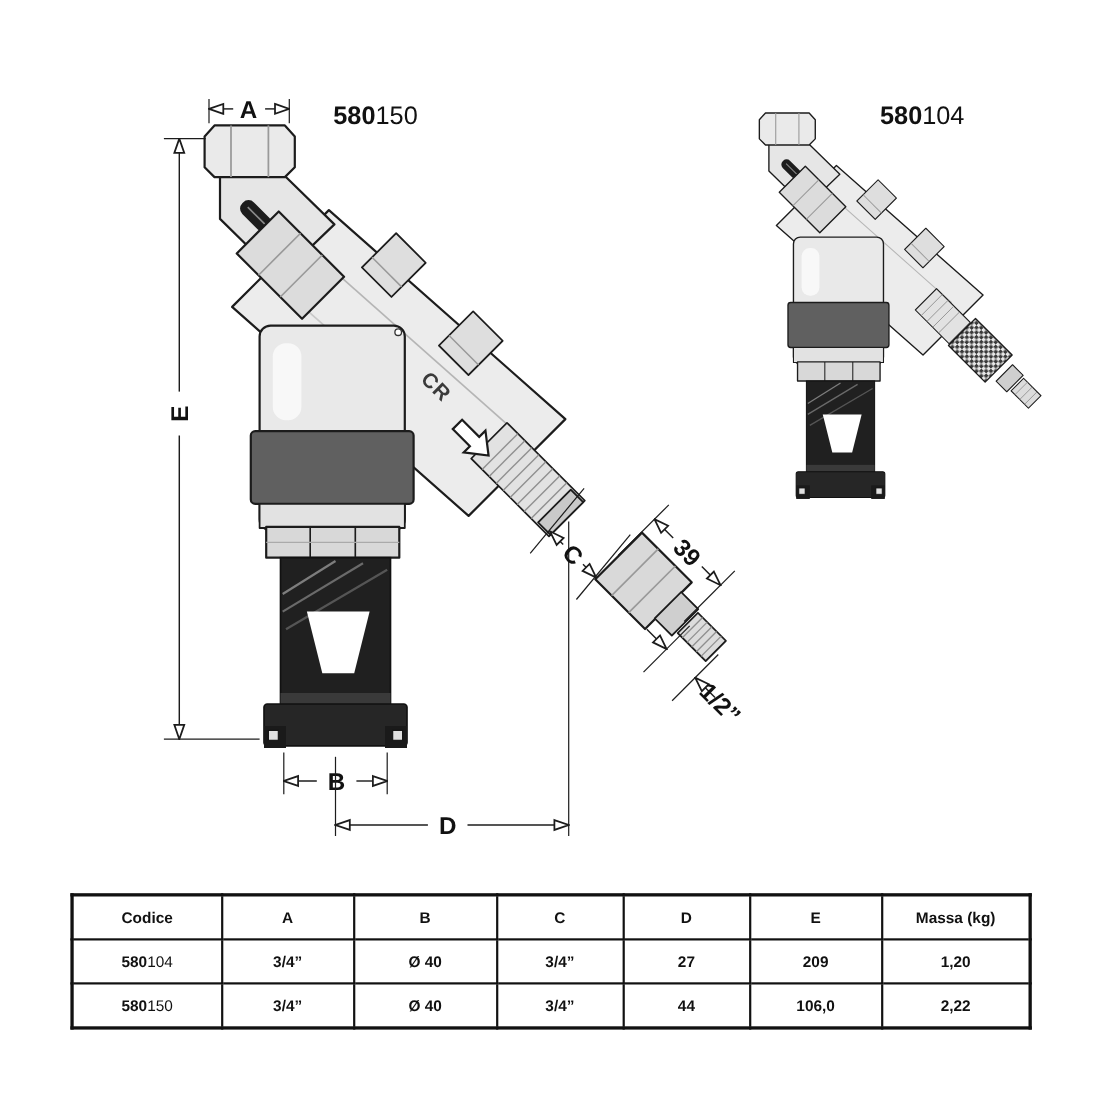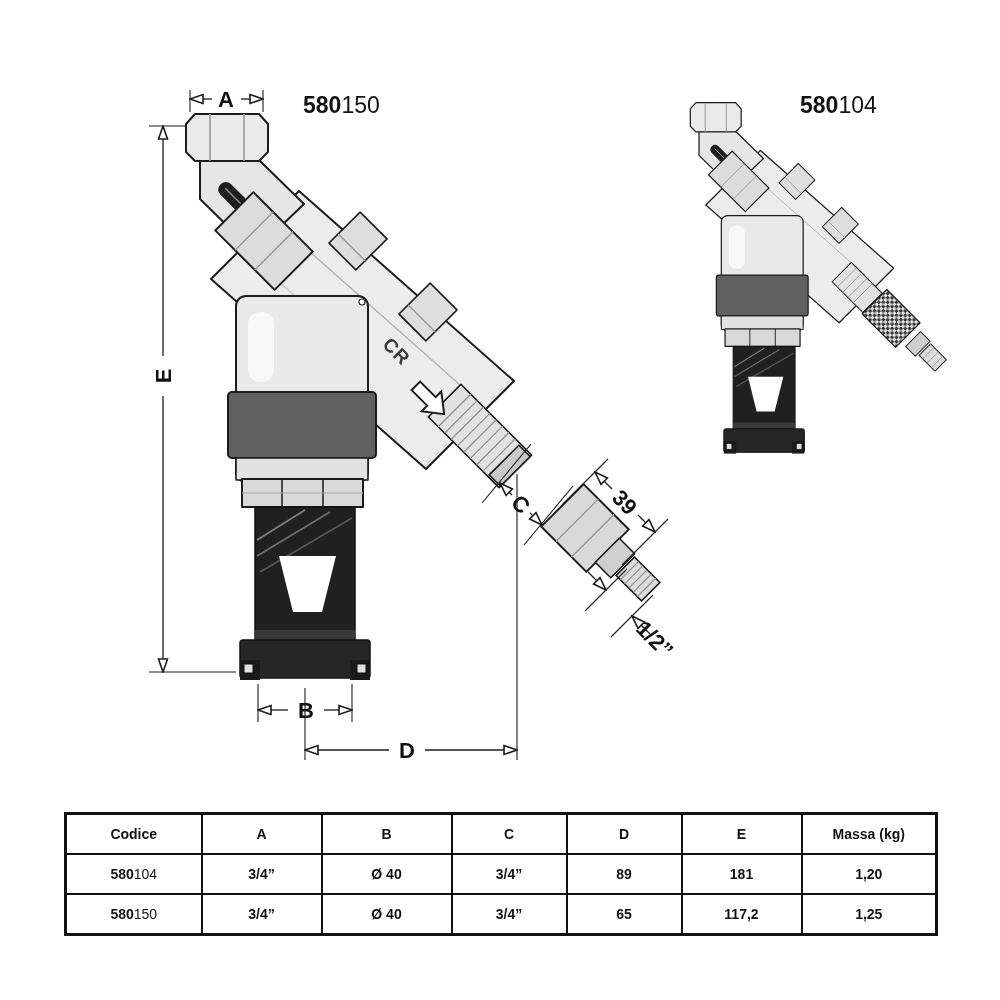--- a/index.html
+++ b/index.html
@@ -281,32 +281,32 @@
       </tr>
     </thead>
     <tbody>
       <tr>
         <td class="code">
           <b>580</b><span>104</span>
         </td>
         <td>3/4”</td>
         <td>Ø 40</td>
         <td>3/4”</td>
-        <td>89</td>
-        <td>181</td>
+        <td>27</td>
+        <td>209</td>
         <td>1,20</td>
       </tr>
       <tr>
         <td class="code">
           <b>580</b><span>150</span>
         </td>
         <td>3/4”</td>
         <td>Ø 40</td>
         <td>3/4”</td>
-        <td>65</td>
-        <td>117,2</td>
-        <td>1,25</td>
+        <td>44</td>
+        <td>106,0</td>
+        <td>2,22</td>
       </tr>
     </tbody>
   </table>
 </div>
 
 </div>
 
 </body></html>

